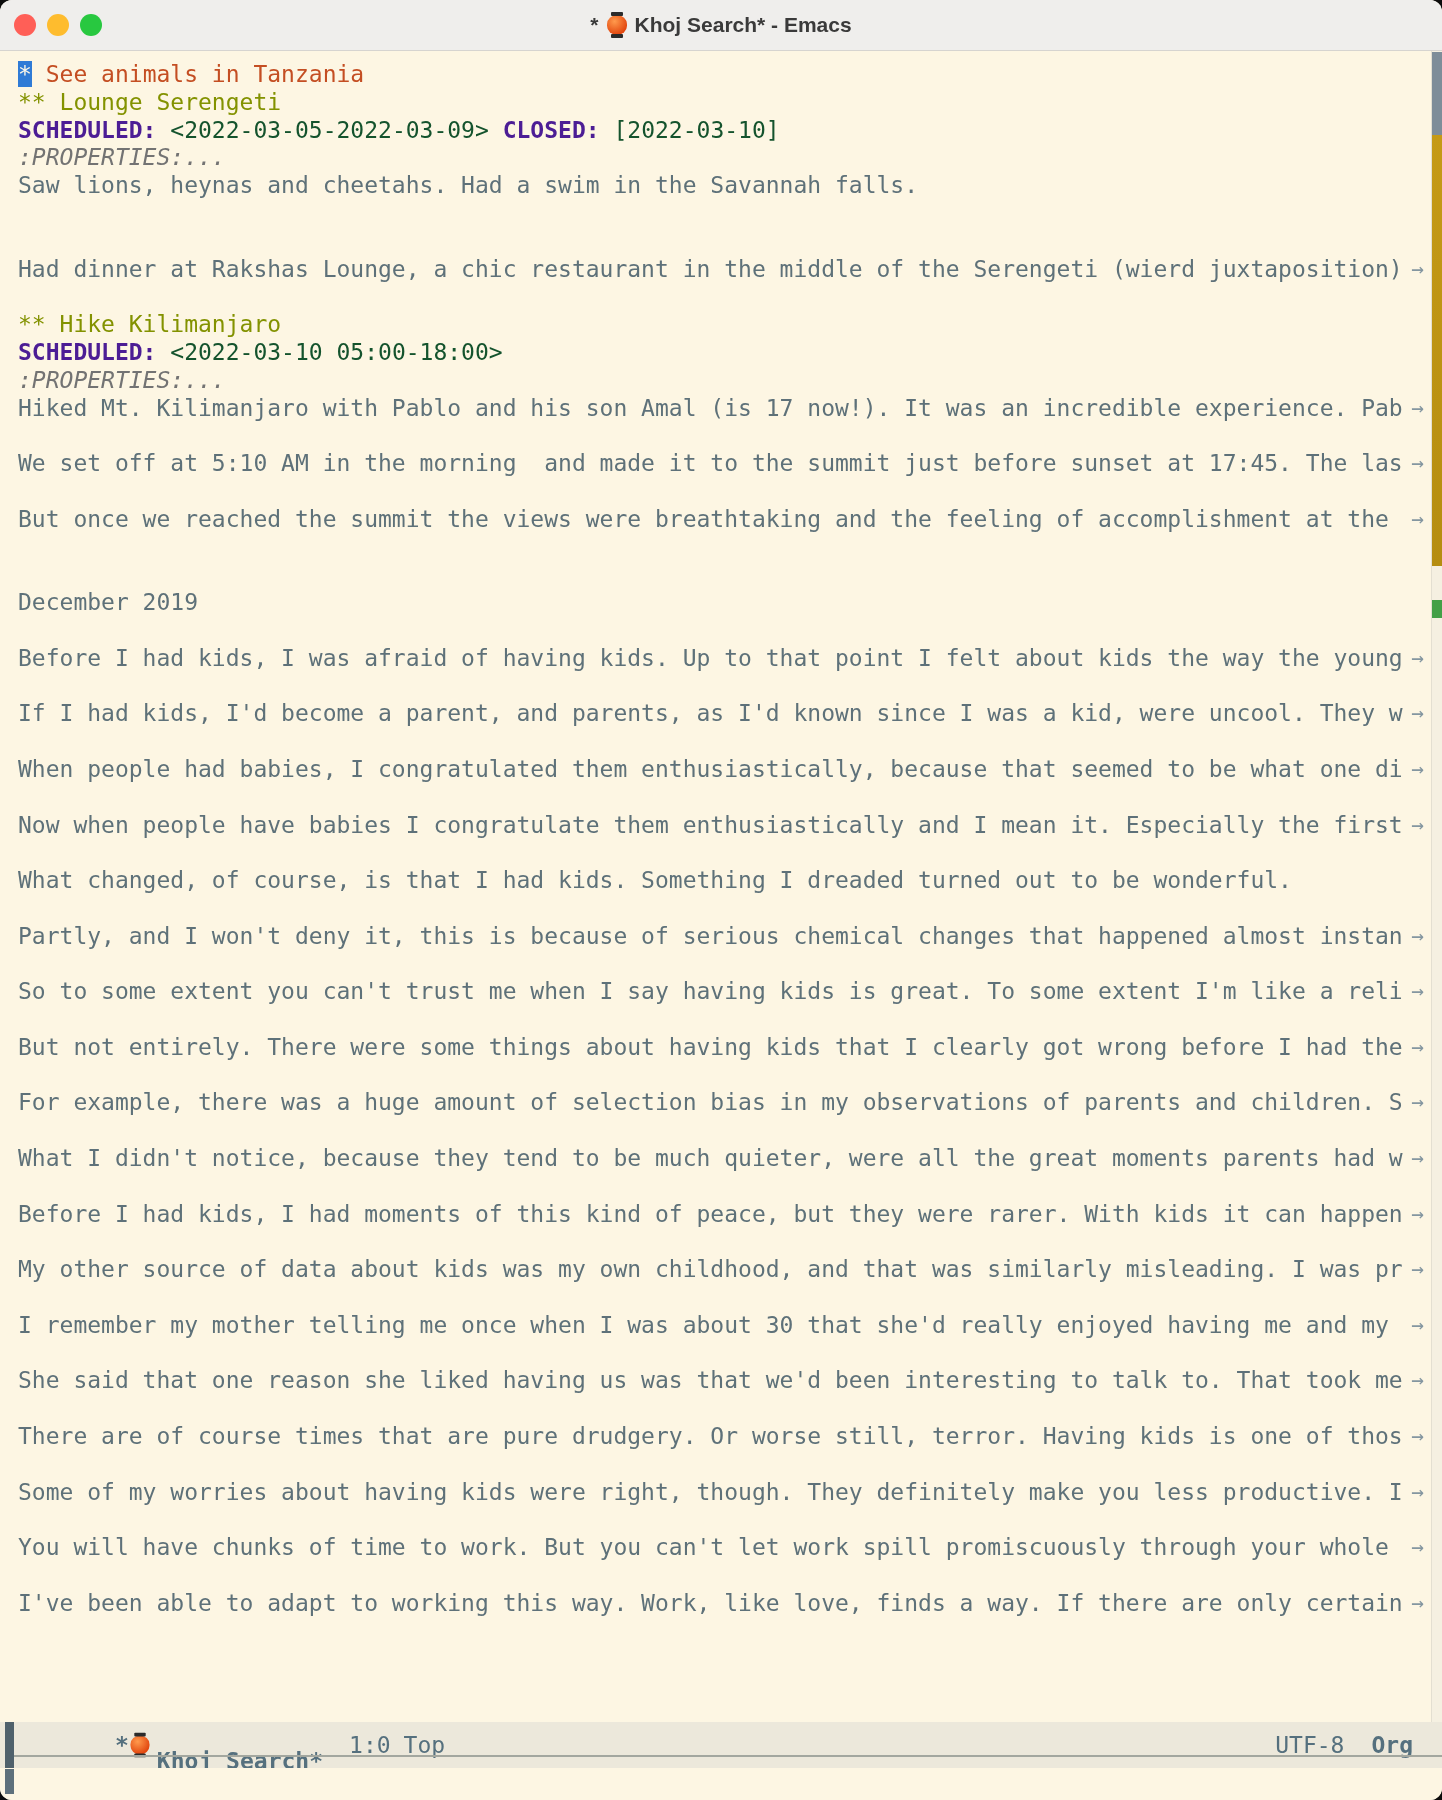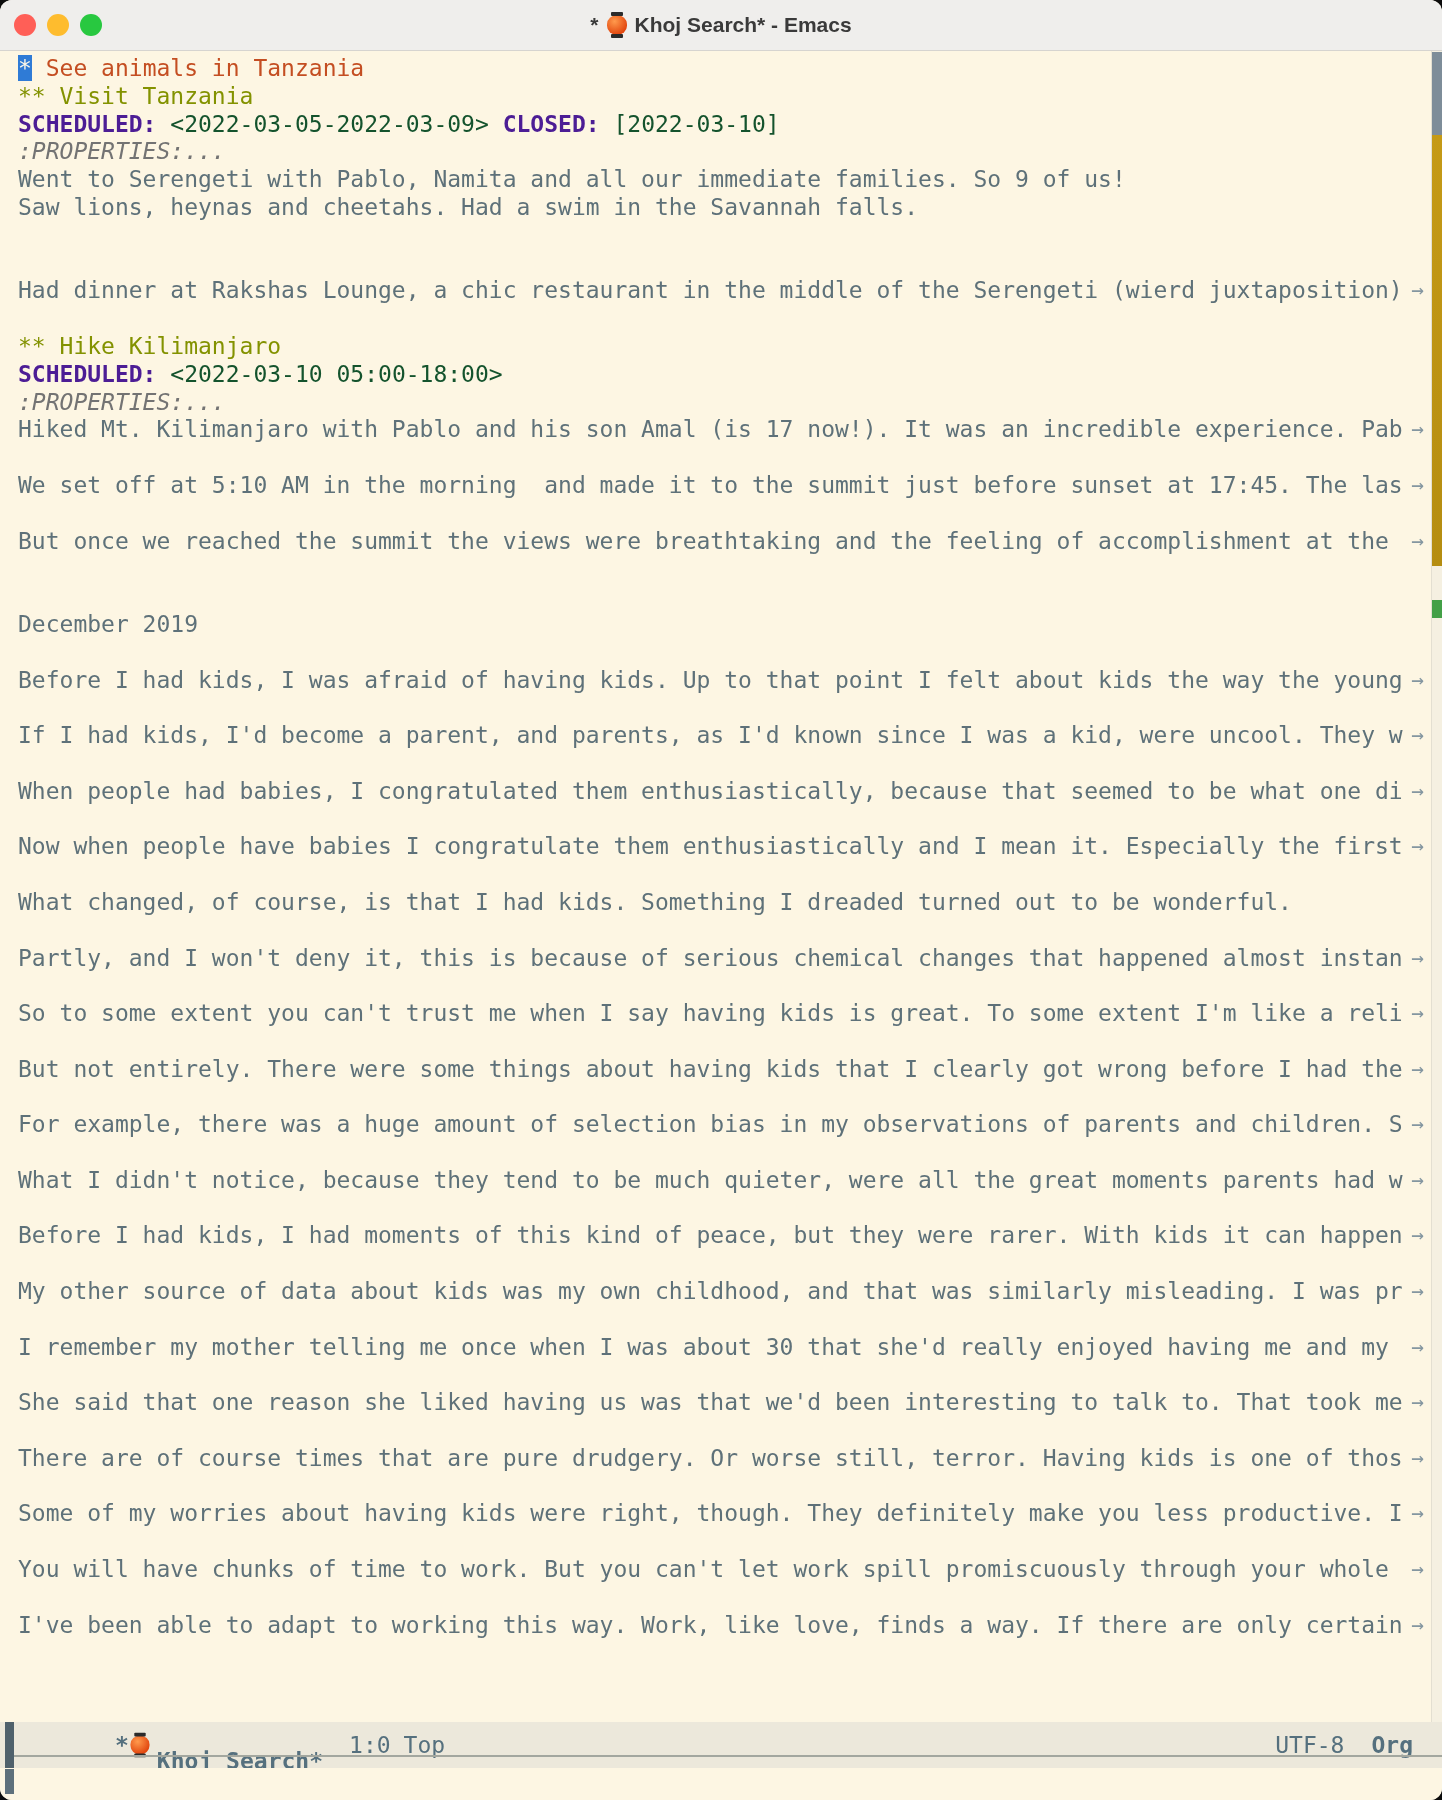--- a/index.html
+++ b/index.html
@@ -22,21 +22,21 @@
   .lantern{display:inline-block;position:relative;width:22px;height:26px;}
   .lantern::before{content:"";position:absolute;left:1px;right:1px;top:3px;bottom:3px;
                    background:radial-gradient(circle at 38% 32%,#FF9A4D,#E2470F 72%);
                    border-radius:50% / 46%;}
   .lantern::after{content:"";position:absolute;left:5px;right:5px;top:0;height:4px;
                   background:#2b2b2b;border-radius:1px;box-shadow:0 22px 0 #2b2b2b;}
   .lantern.small{transform:scale(0.95);vertical-align:-5px;}
 
   
   .buffer{position:absolute;top:51px;left:0;right:10px;bottom:78px;
-          padding:4px 0 0 18px;overflow:hidden;
+          padding:10px 0 0 18px;overflow:hidden;
           font:23px/27.8px "DejaVu Sans Mono",monospace;color:#5E7179;}
   .line{height:27.8px;white-space:pre;position:relative;}
   .line.h1{color:#C44E22;}
   .line.h2{color:#839200;}
   .line.prop{color:#737373;font-style:italic;}
   .cursor{background:#2F7BD6;color:#FDF8E8;}
   .kw{color:#4c1d95;font-weight:bold;}
   .date{color:#14532d;}
   .arrow{position:absolute;right:8px;top:0;color:#8496A0;font-size:21px;}
 
@@ -80,24 +80,23 @@
     </div>
     <div class="titletext">
       <span>*</span>
       <span class="lantern"></span>
       <span>Khoj Search* - Emacs</span>
     </div>
   </div>
 
   <div class="buffer">
       <div class="line h1"><span class="cursor">*</span> See animals in Tanzania</div>
-      <div class="line h2">** Visit Tanzania</div>
+      <div class="line h2">** Lounge Serengeti</div>
       <div class="line sched"><span class="kw">SCHEDULED: </span><span class="date">&lt;2022-03-05-2022-03-09&gt;</span><span class="kw"> CLOSED: </span><span class="date">[2022-03-10]</span></div>
       <div class="line prop">:PROPERTIES:...</div>
-      <div class="line body">Went to Serengeti with Pablo, Namita and all our immediate families. So 9 of us!</div>
       <div class="line body">Saw lions, heynas and cheetahs. Had a swim in the Savannah falls.</div>
       <div class="line blank"></div>
       <div class="line blank"></div>
       <div class="line body">Had dinner at Rakshas Lounge, a chic restaurant in the middle of the Serengeti (wierd juxtaposition)<span class="arrow">→</span></div>
       <div class="line blank"></div>
       <div class="line h2">** Hike Kilimanjaro</div>
       <div class="line sched"><span class="kw">SCHEDULED: </span><span class="date">&lt;2022-03-10 05:00-18:00&gt;</span></div>
       <div class="line prop">:PROPERTIES:...</div>
       <div class="line body">Hiked Mt. Kilimanjaro with Pablo and his son Amal (is 17 now!). It was an incredible experience. Pab<span class="arrow">→</span></div>
       <div class="line blank"></div>

